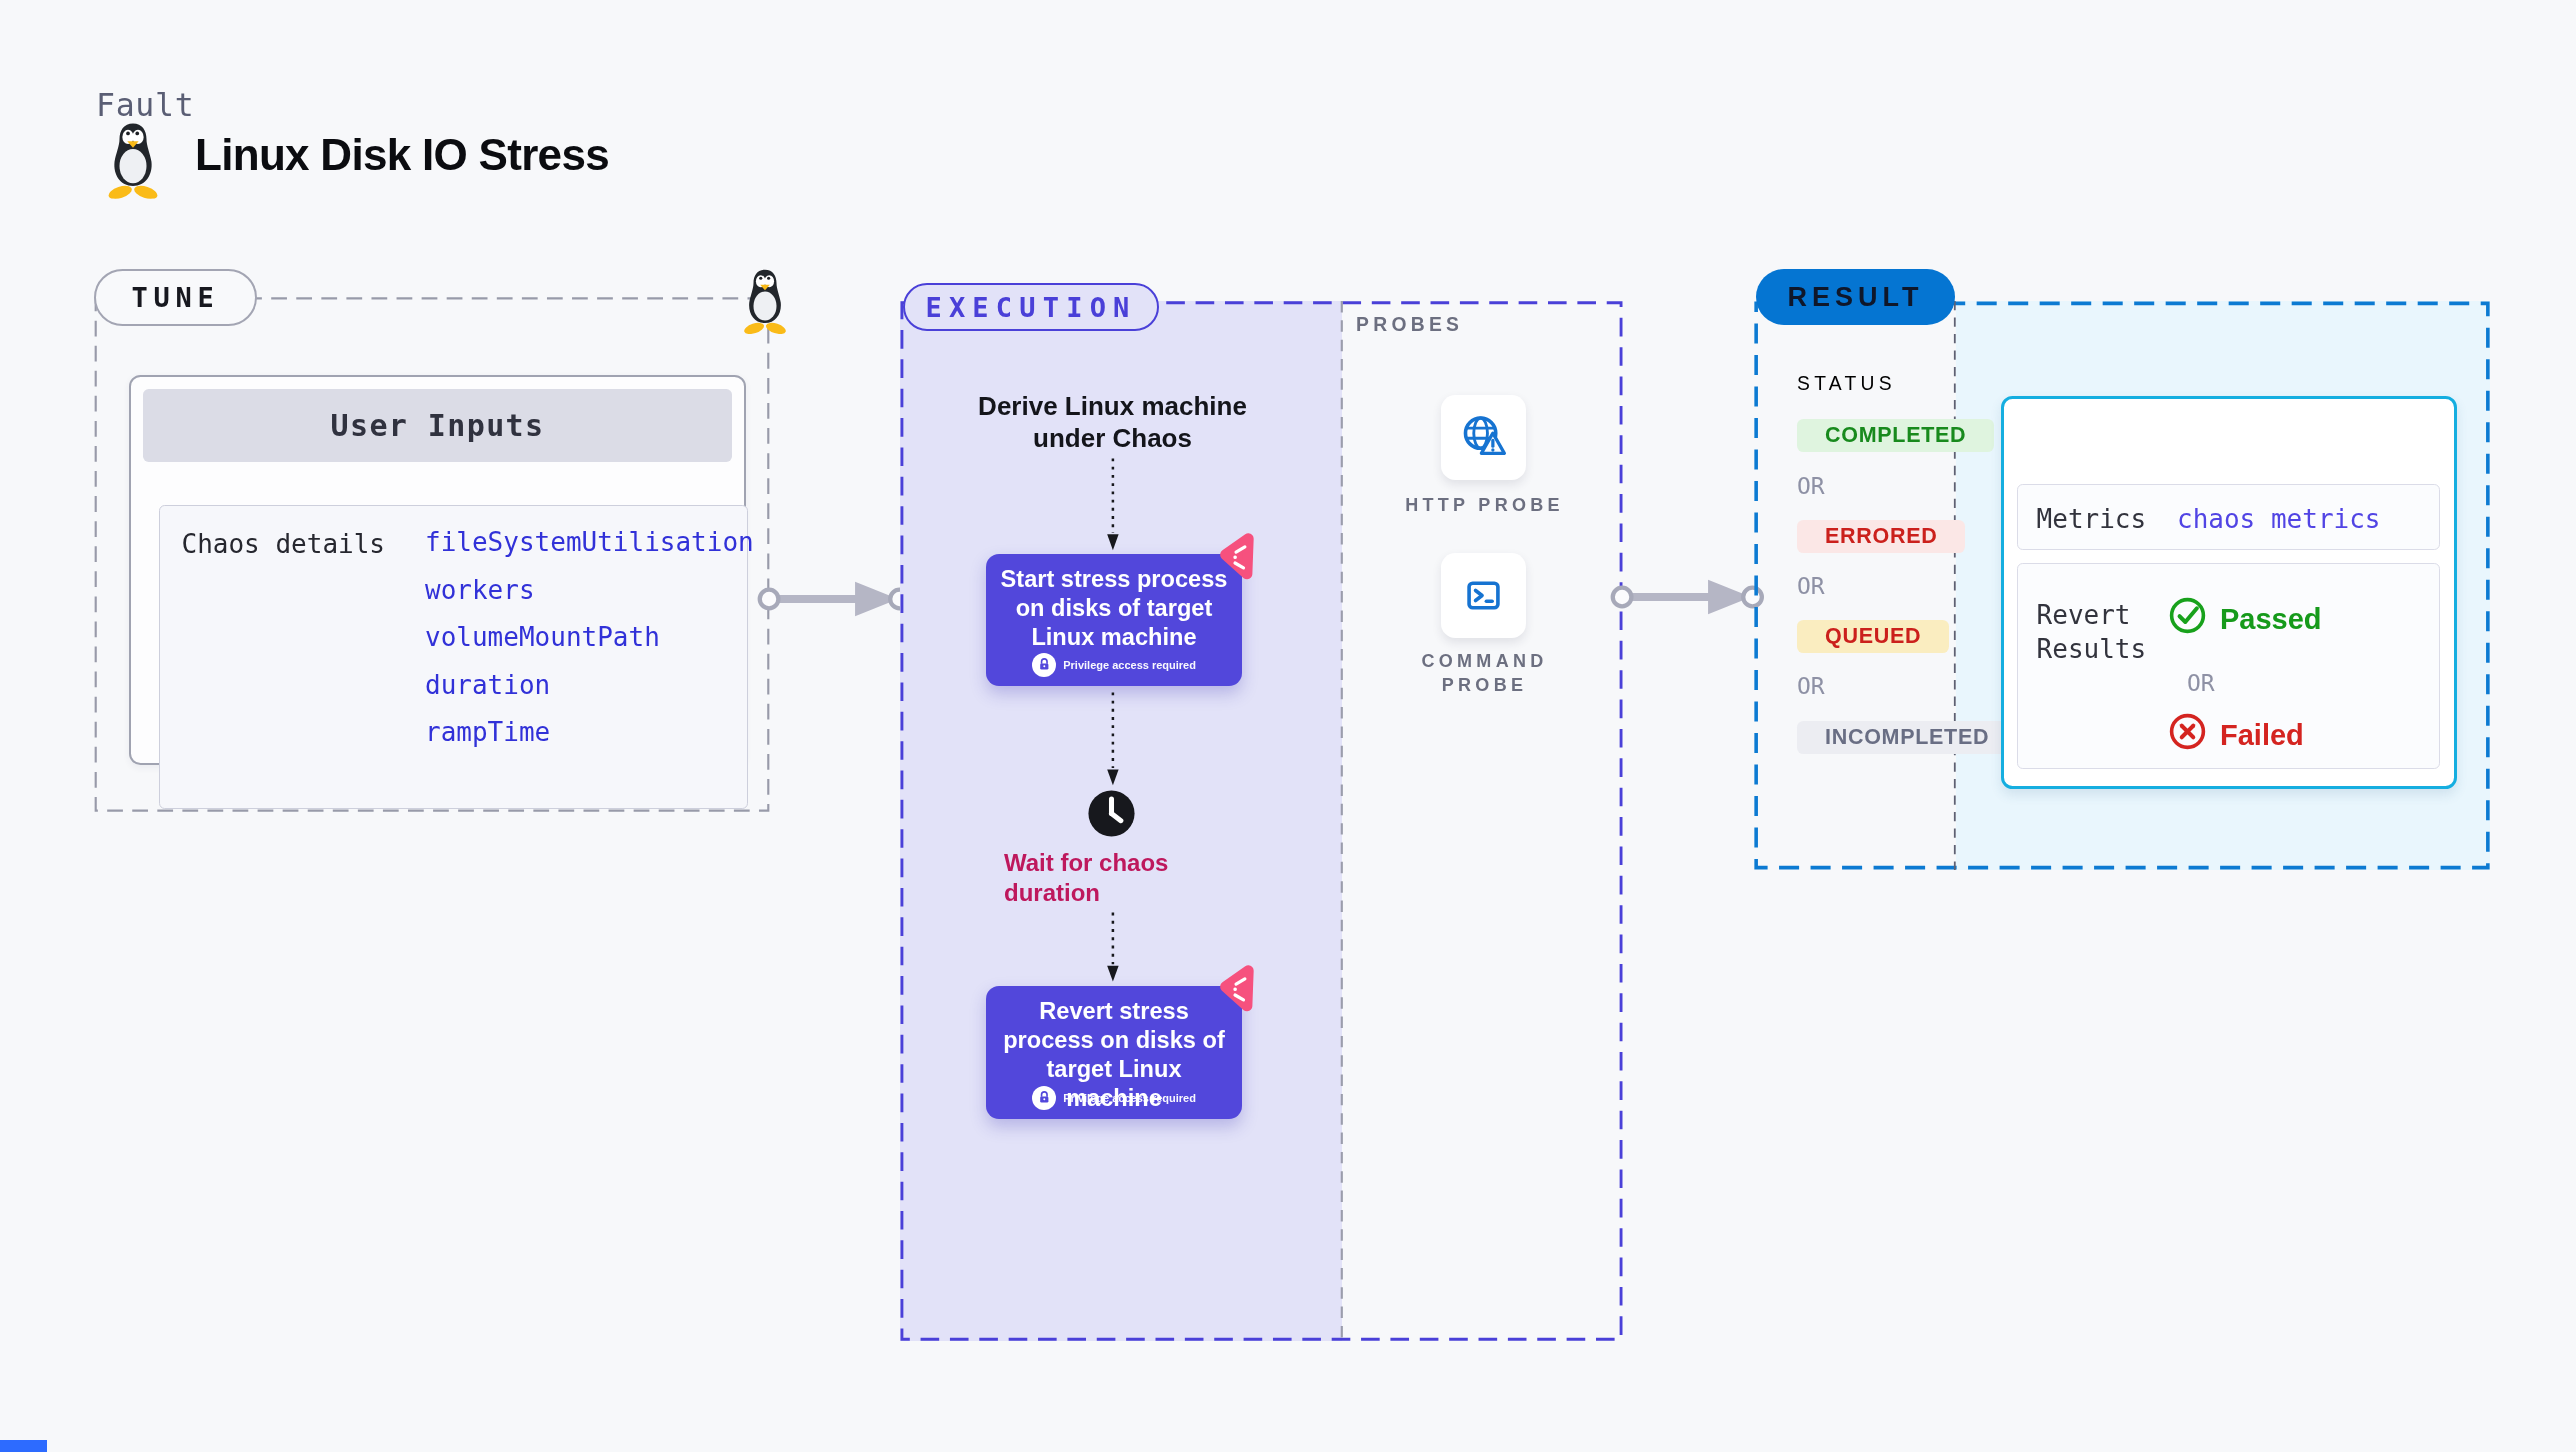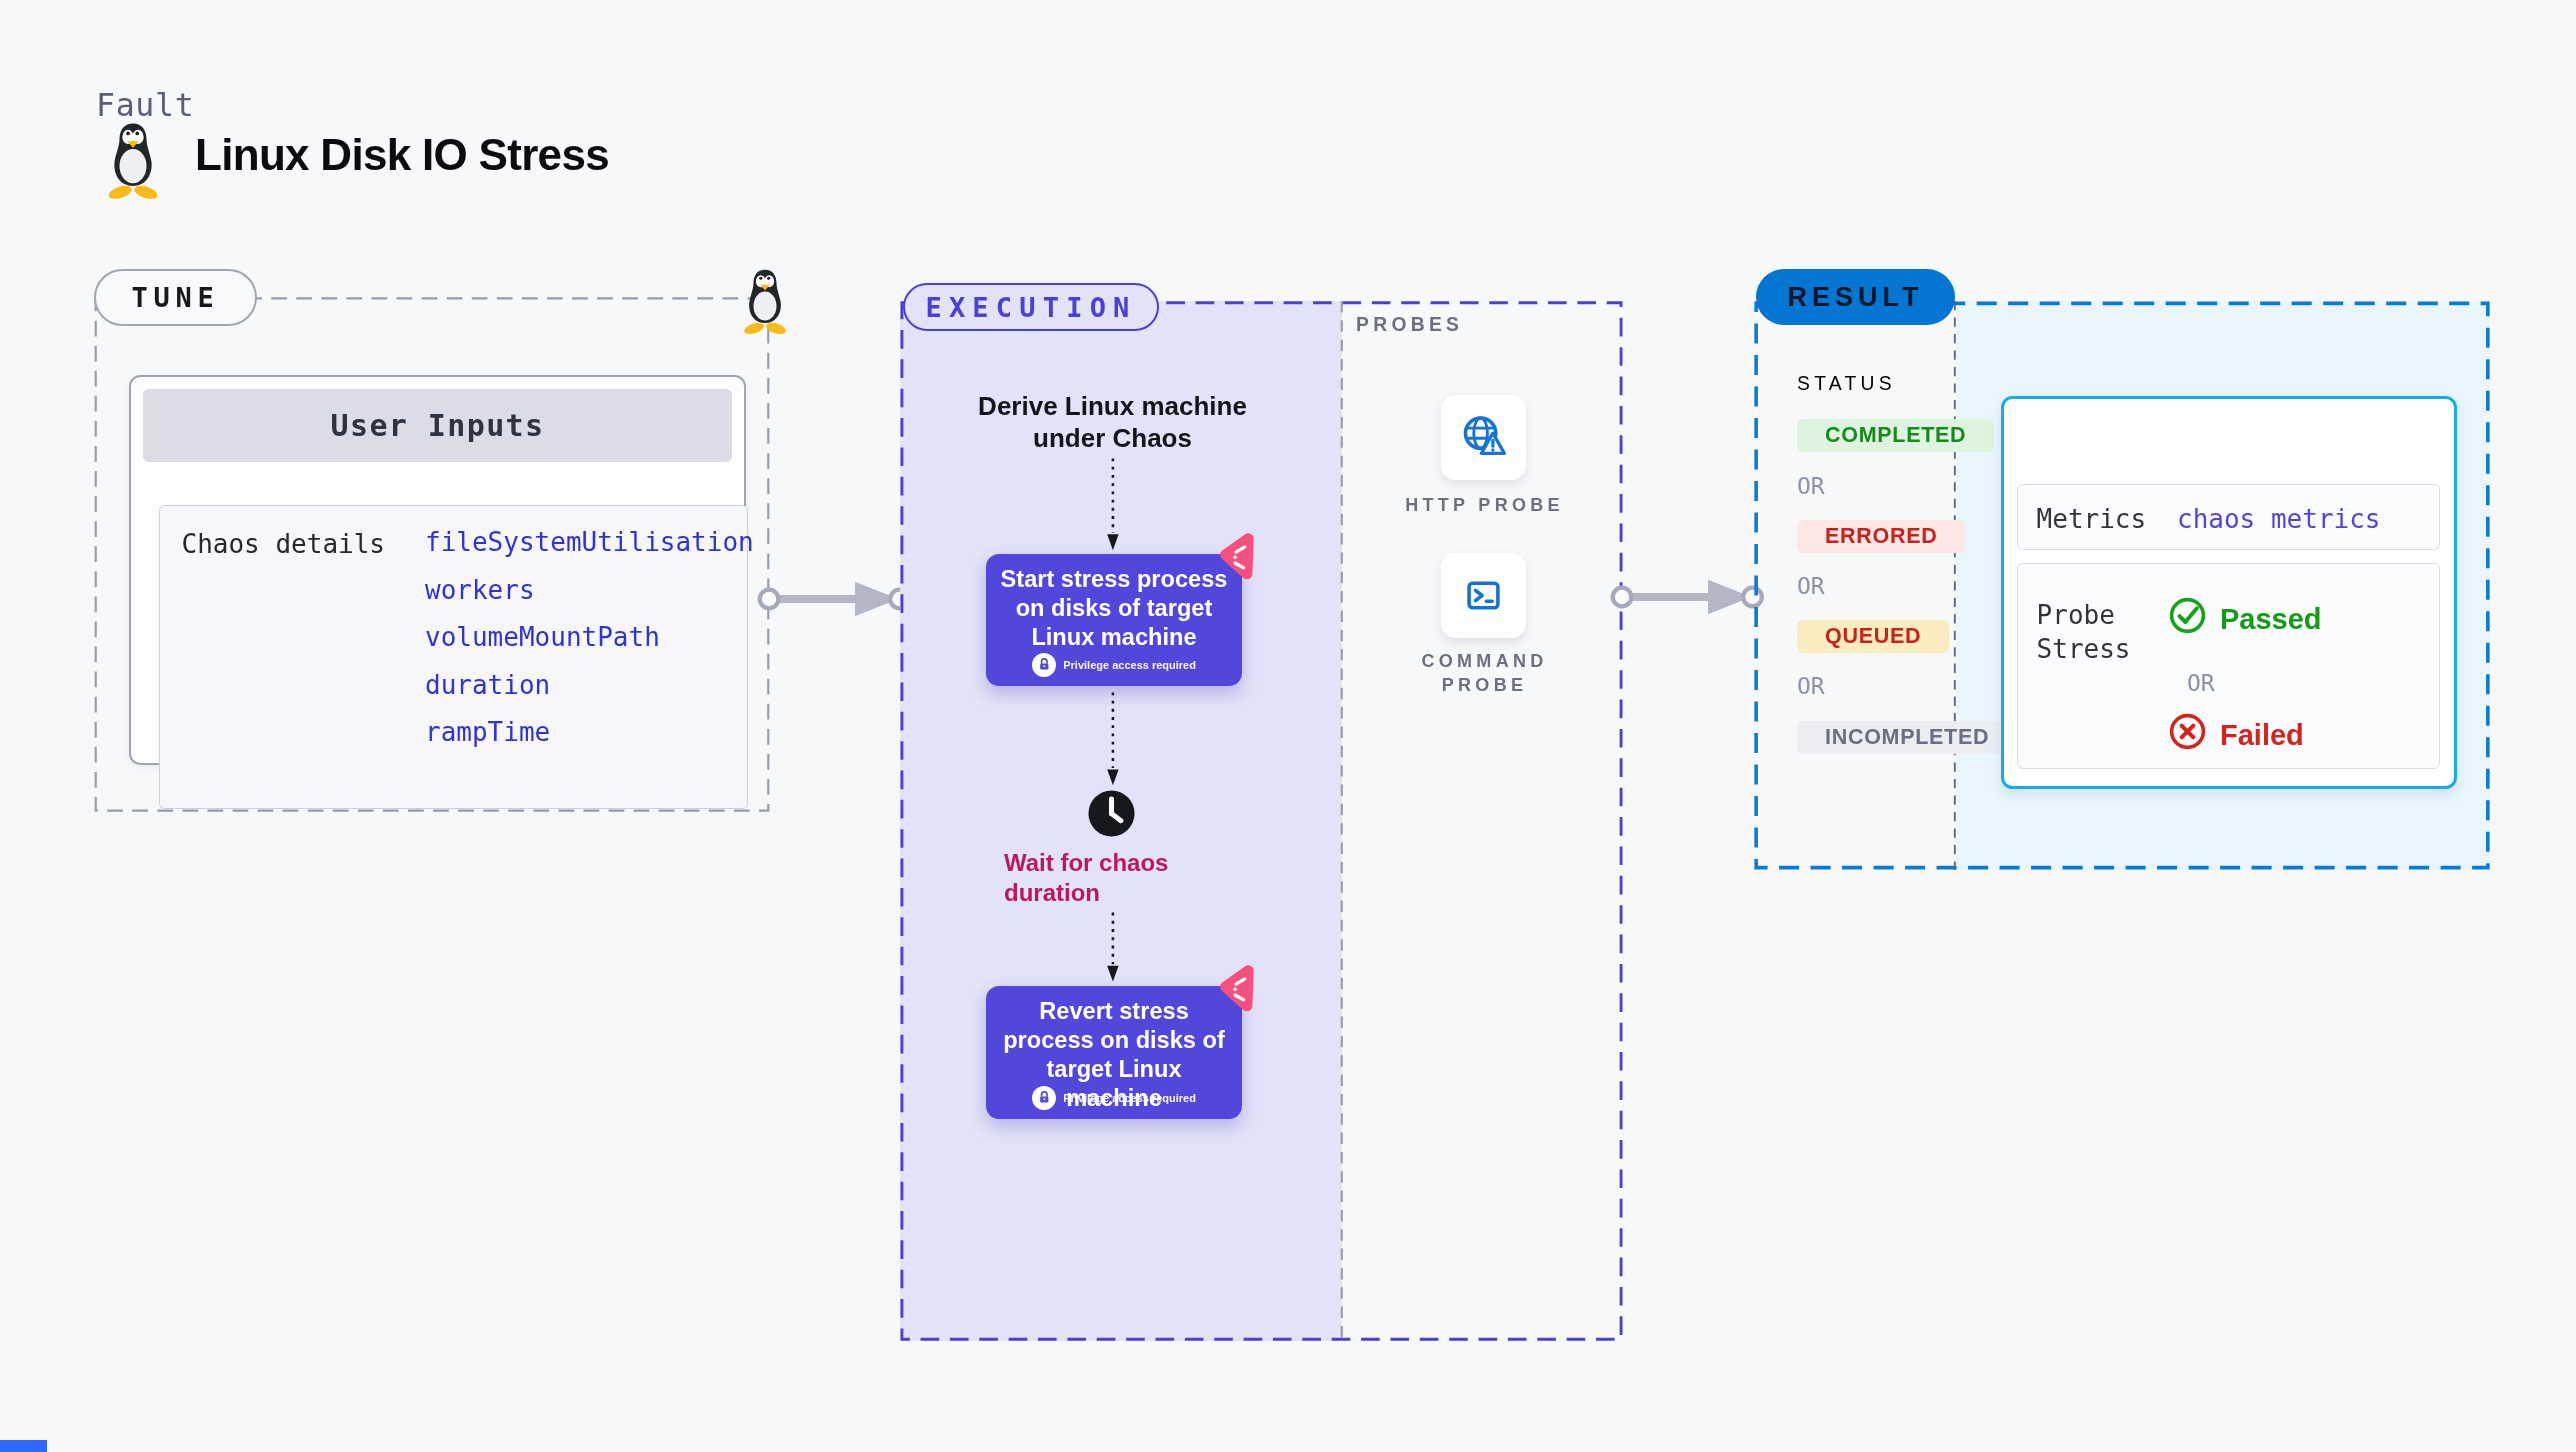--- a/index.html
+++ b/index.html
@@ -276,21 +276,21 @@
   <div class="abs sans status-badge badge-neutral" style="top:721px">INCOMPLETED</div>
 
   <div class="abs output-card">
 
     <div class="output-row row-metrics">
       <div class="metrics-label mono">Metrics</div>
       <div class="metrics-value mono">chaos metrics</div>
     </div>
 
     <div class="output-row row-probe-results">
-      <div class="probe-results-label mono">Probe Stress</div>
+      <div class="probe-results-label mono">Revert Results</div>
       <svg class="abs" style="left:150px;top:31.5px" width="39" height="39" viewBox="0 0 54 54">
         <circle cx="27" cy="27" r="22" stroke="#18A11C" stroke-width="5" fill="none"></circle>
         <path d="M16,28 l8,8 l16,-19" stroke="#18A11C" stroke-width="5.5" fill="none" stroke-linecap="round" stroke-linejoin="round"></path>
       </svg>
       <div class="passed-text sans">Passed</div>
       <div class="or-small mono">OR</div>
       <svg class="abs" style="left:150px;top:148px" width="39" height="39" viewBox="0 0 54 54">
         <circle cx="27" cy="27" r="22" stroke="#D42420" stroke-width="5" fill="none"></circle>
         <line x1="19" y1="19" x2="35" y2="35" stroke="#D42420" stroke-width="5.5" stroke-linecap="round"></line>
         <line x1="35" y1="19" x2="19" y2="35" stroke="#D42420" stroke-width="5.5" stroke-linecap="round"></line>

